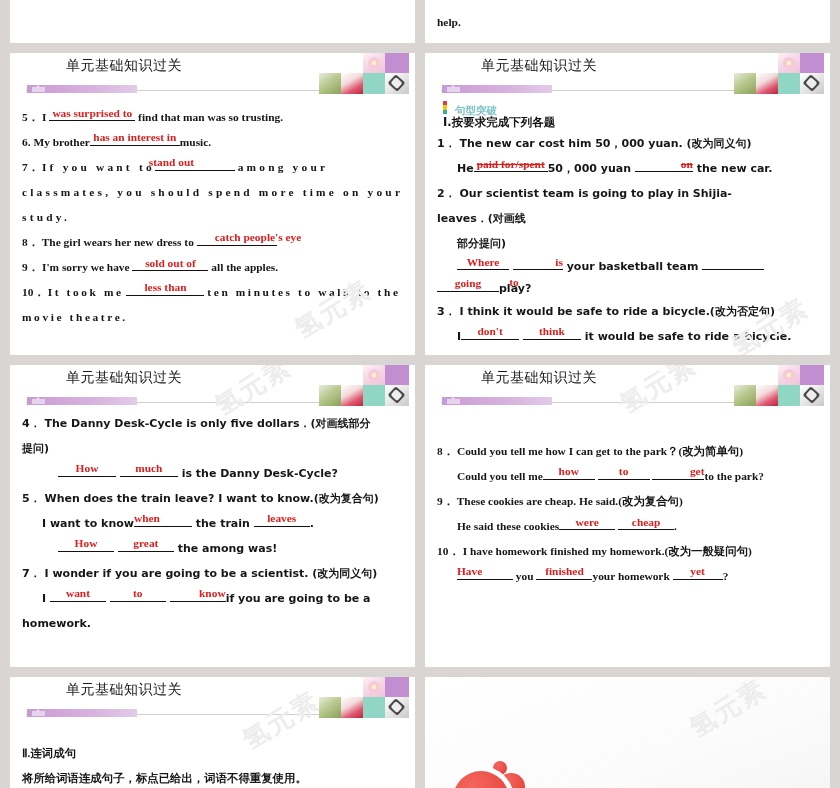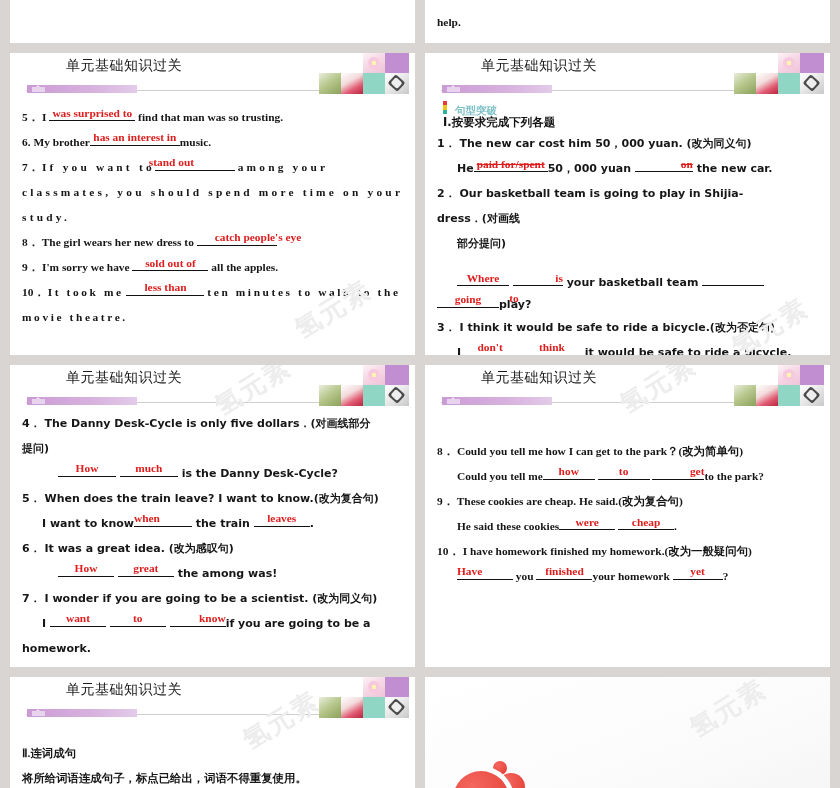--- a/index.html
+++ b/index.html
@@ -254,29 +254,29 @@
           <span class="ans strike">paid for/spent</span>
         </span><span>50，000 yuan</span>
         <span class="blank" style="width:58px;">
           <span class="ans strike right">on</span>
         </span>
         <span>the new car.</span>
       </div>
 
       <div class="ln sans">
         <span class="num">2．</span>
-        <span>Our basketball team is going to play in Shijia-</span>
-      </div>
-      <div class="ln sans">
-        <span>dress．(对画线</span>
+        <span>Our scientist team is going to play in Shijia-</span>
+      </div>
+      <div class="ln sans">
+        <span>leaves．(对画线</span>
       </div>
       <div class="ln sans ind">
         <span>部分提问)</span>
       </div>
-      <div class="ln sans ind" style="line-height:22px;margin-top:16px;">
+      <div class="ln sans ind" style="line-height:22px;">
         <span class="blank" style="width:52px;">
           <span class="ans">Where</span>
         </span>
         <span class="blank" style="width:50px;">
           <span class="ans right">is</span>
         </span>
         <span>your basketball team</span>
         <span class="blank" style="width:62px;">
           <span class="ans"></span>
         </span>
@@ -343,24 +343,20 @@
       <div class="ln sans ind">
         <span>I want to know</span><span class="blank" style="width:58px;">
           <span class="ans over left">when</span>
         </span>
         <span>the train</span>
         <span class="blank" style="width:56px;">
           <span class="ans over">leaves</span>
         </span><span>.</span>
       </div>
 
-      <div class="ln sans">
-        <span class="num">6．</span>
-        <span>It was a great idea. (改为感叹句)</span>
-      </div>
       <div class="ln sans ind2">
         <span class="blank" style="width:56px;">
           <span class="ans over">How</span>
         </span>
         <span class="blank" style="width:56px;">
           <span class="ans over">great</span>
         </span>
         <span>the among was!</span>
       </div>
 

